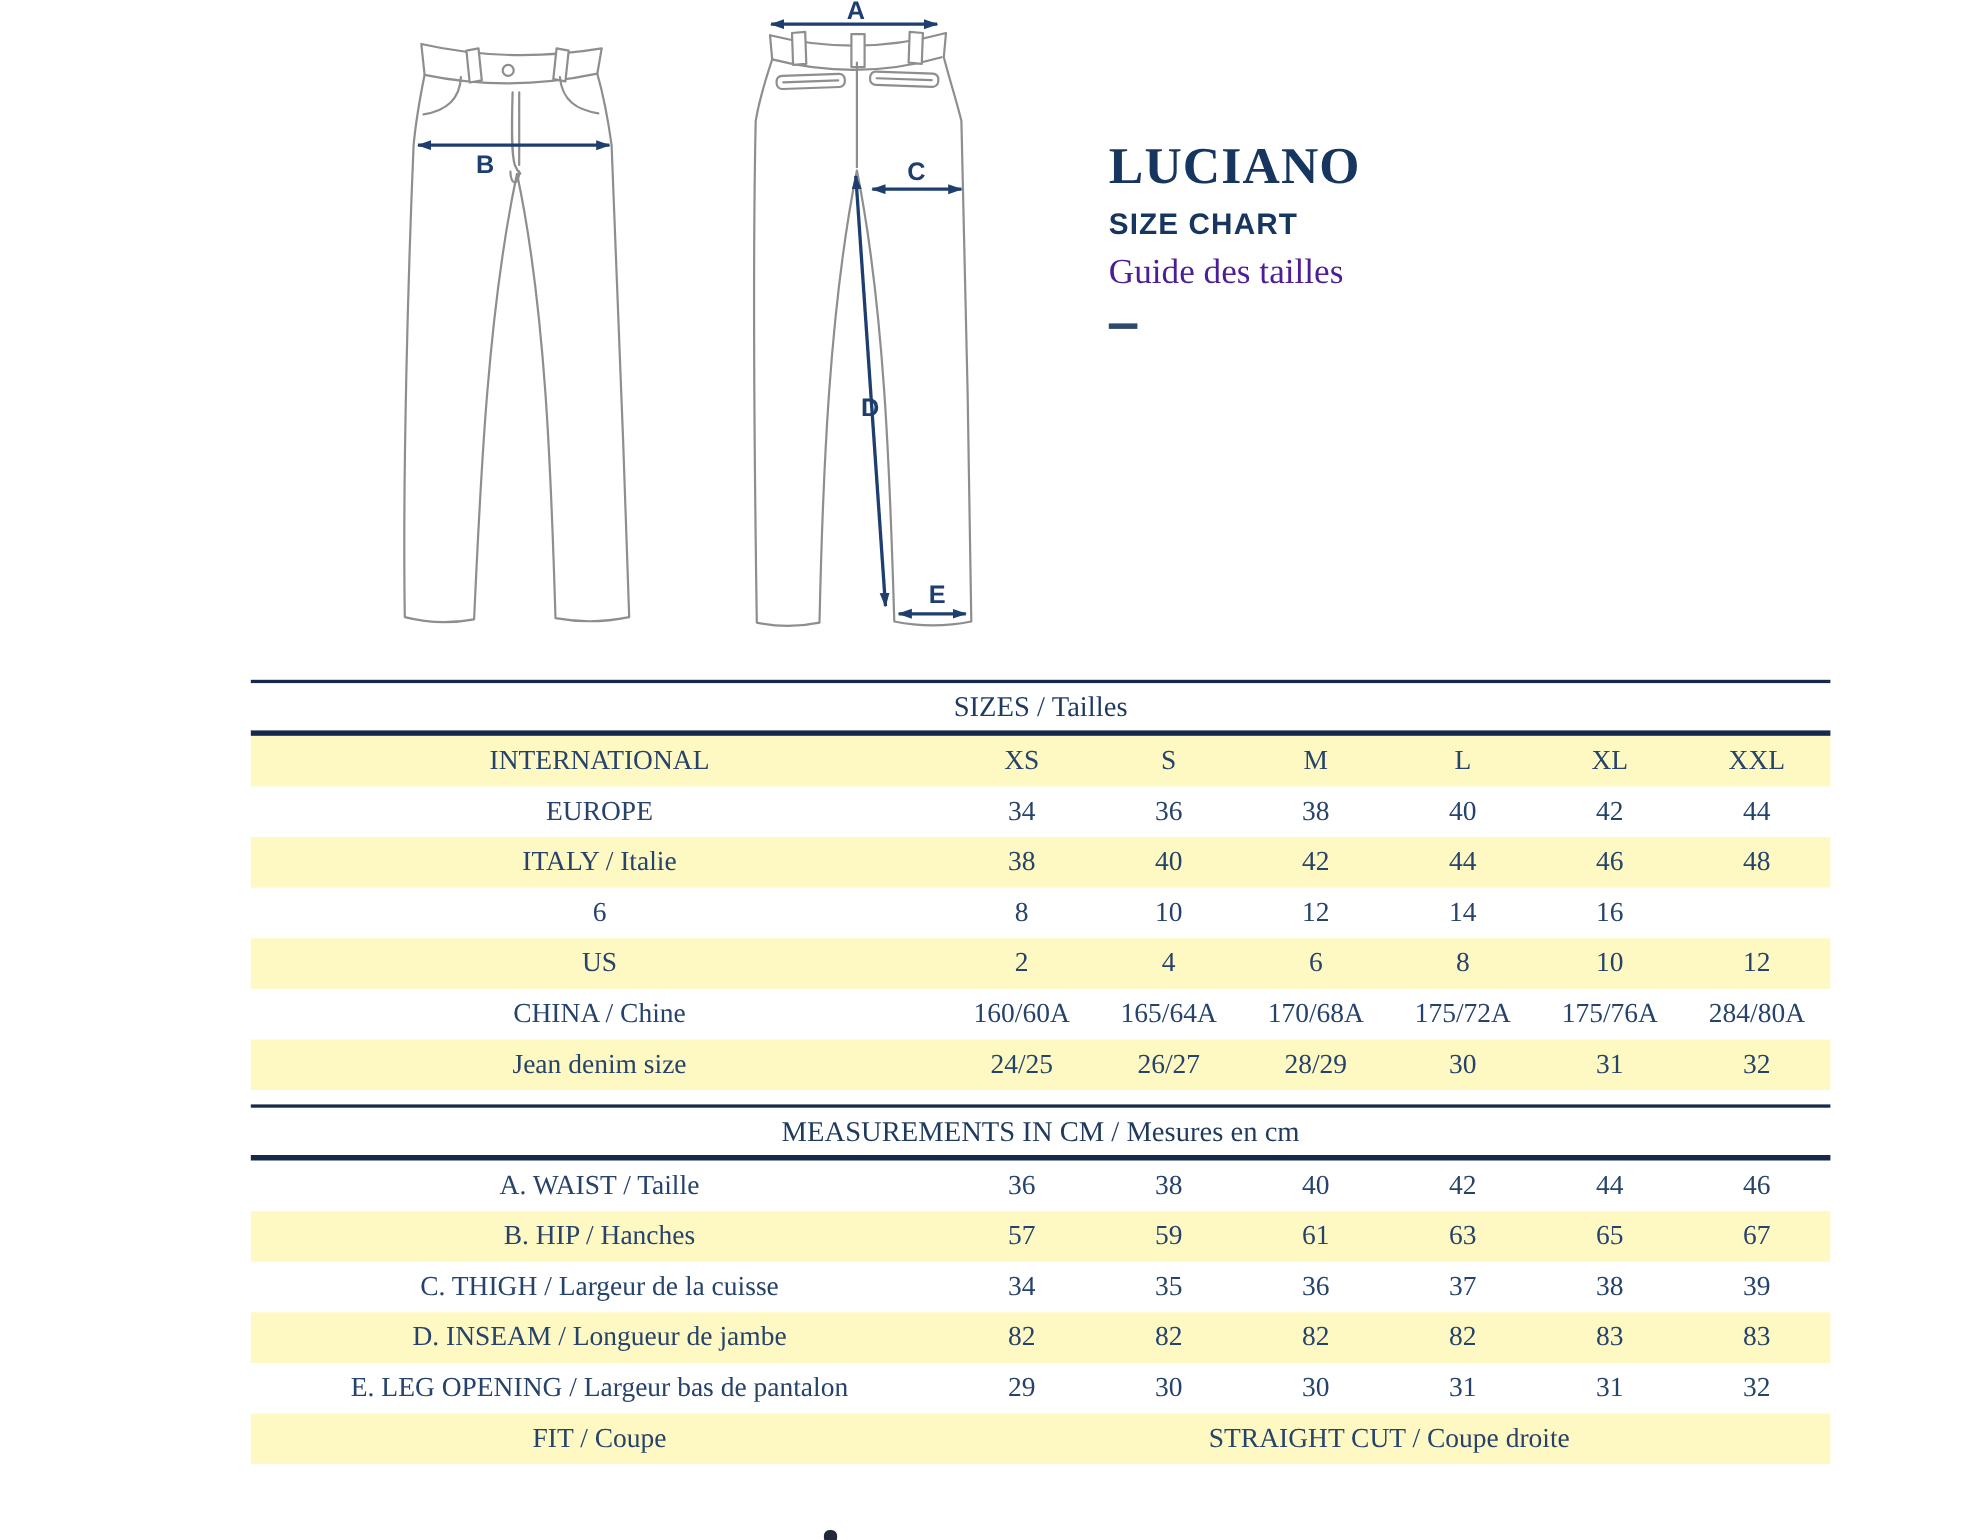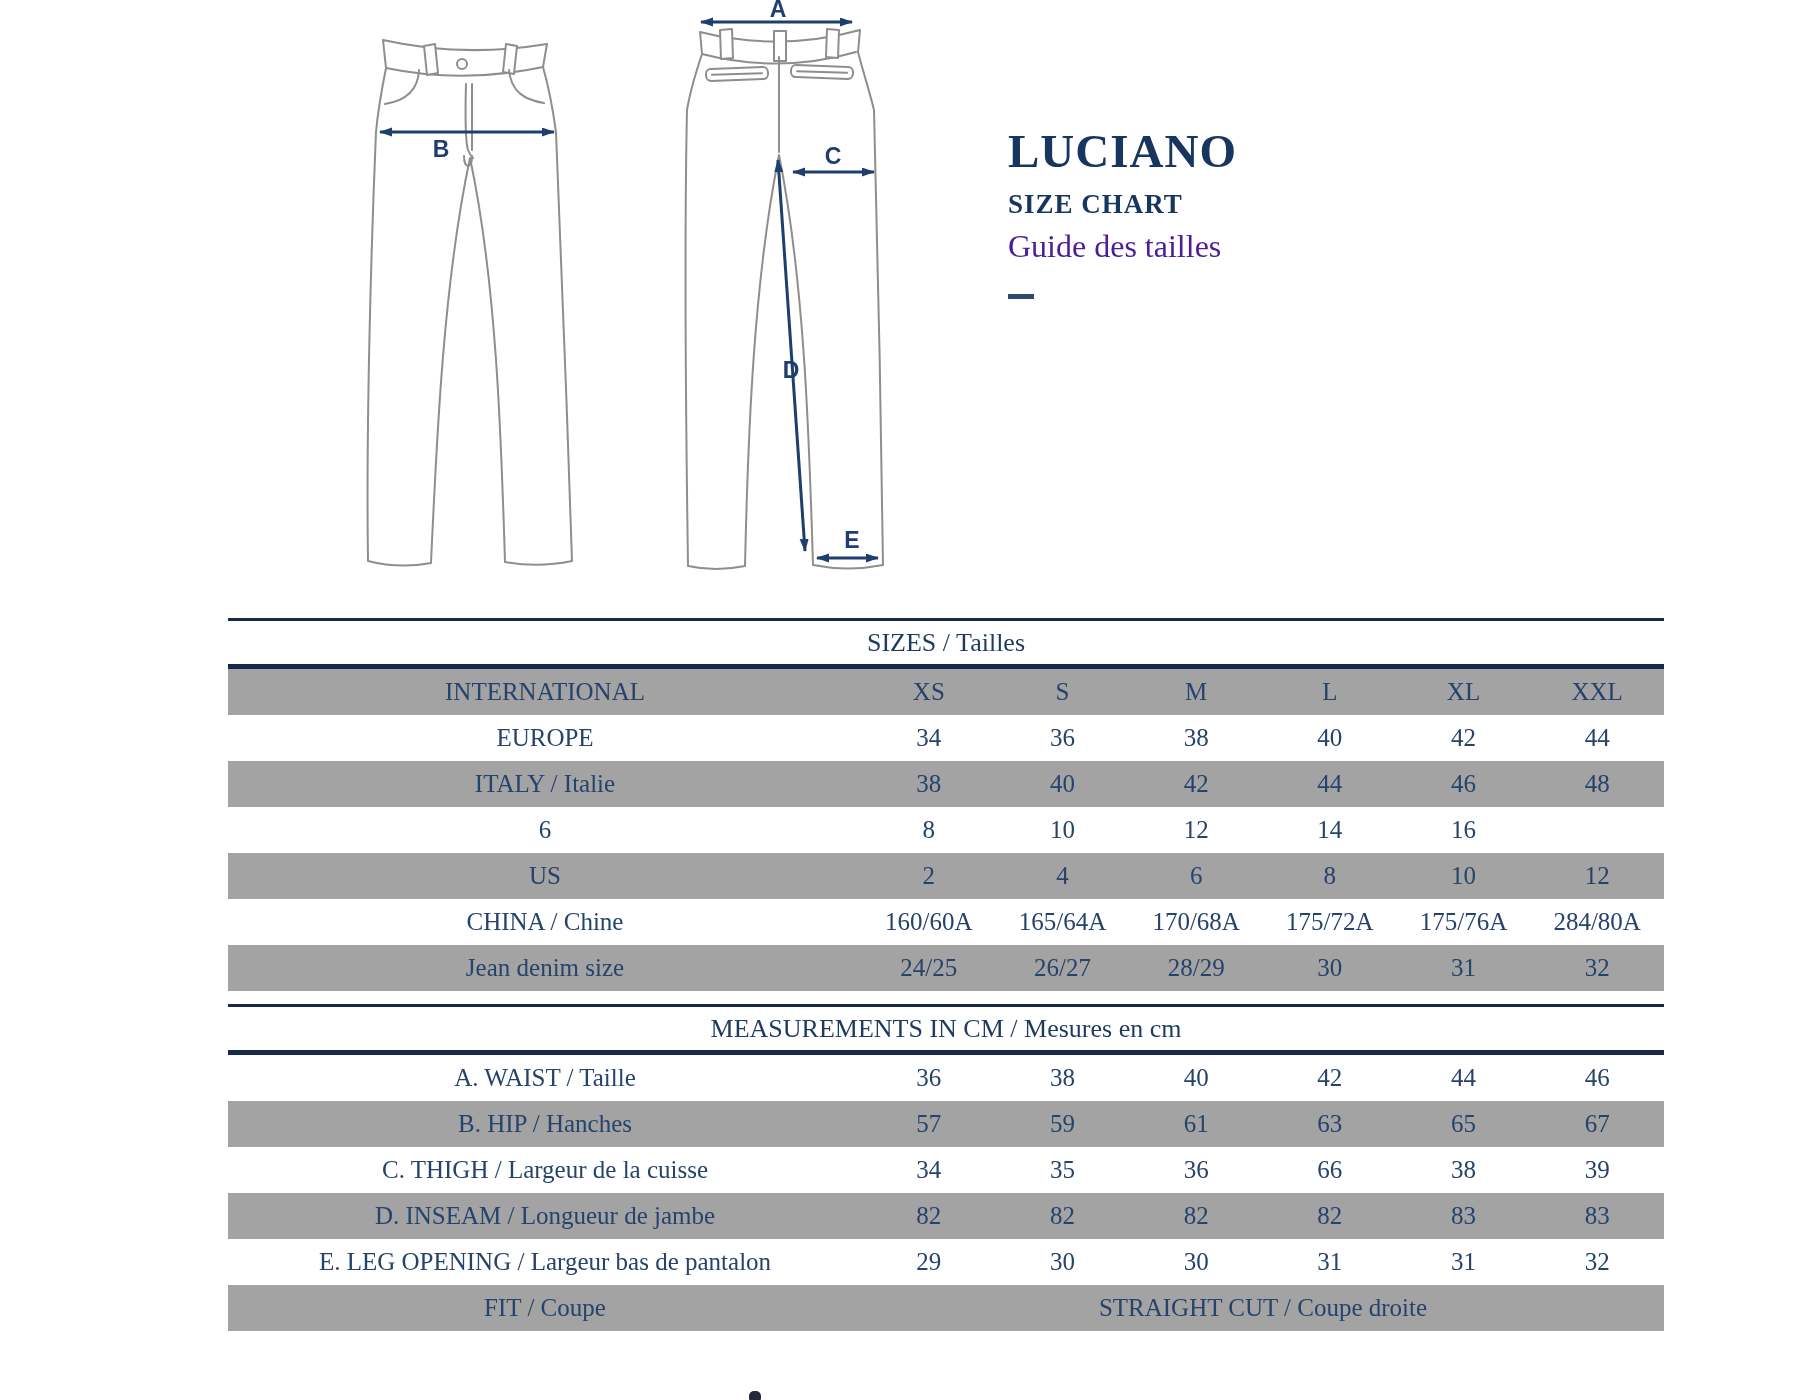--- a/index.html
+++ b/index.html
@@ -4,33 +4,33 @@
 <style>
   html,body{margin:0;padding:0;background:#fff;}
   .page{position:relative;width:1800px;height:1400px;background:#ffffff;overflow:hidden;
         font-family:"Liberation Serif",serif;color:#24426a;}
   
   .diagram-svg{position:absolute;left:0;top:0;}
   
   .brand{position:absolute;left:1008px;top:128px;width:420px;}
   .brand-title{font-family:"Liberation Serif",serif;font-weight:bold;font-size:47px;
                letter-spacing:1px;color:#16355f;line-height:1;}
-  .brand-sub{font-family:Liberation Serif, serif;font-weight:bold;font-size:27px;
+  .brand-sub{font-family:Liberation Sans, sans-serif;font-weight:bold;font-size:27px;
              letter-spacing:1px;color:#16355f;margin-top:16px;line-height:1;}
   .brand-sub-fr{font-family:"Liberation Serif",serif;font-size:32px;color:#4c1d95;
                 margin-top:12px;line-height:1;}
   .brand-dash{width:26px;height:5px;background:#2e4a6e;margin-top:32px;}
   
   .sctable{position:absolute;left:228px;width:1436px;}
   .t-title{border-top:3px solid #17294a;border-bottom:5px solid #17294a;height:43px;
            line-height:43px;text-align:center;font-weight:normal;font-size:26px;color:#1e3a5f;
            background:#fff;}
   .trow{display:grid;grid-template-columns:634px repeat(6,1fr);height:46px;line-height:46px;
         font-size:25px;text-align:center;color:#26436b;}
-  .trow.shade{background:#a3a3a3;}
+  .trow.shade{background:#fef9c3;}
   .trow .cell{overflow:hidden;white-space:nowrap;}
   .trow .cell.span6{grid-column:2 / span 6;}
   
   .bottom-mark{position:absolute;left:749px;top:1391px;width:12px;height:9px;
                background:#23283a;border-radius:5px 5px 1px 1px;}
 </style>
 </head>
 <body>
 
 <div class="page">
@@ -200,21 +200,21 @@
           <div class="cell">61</div>
           <div class="cell">63</div>
           <div class="cell">65</div>
           <div class="cell">67</div>
         </div>
         <div class="trow">
           <div class="cell label">C. THIGH / Largeur de la cuisse</div>
           <div class="cell">34</div>
           <div class="cell">35</div>
           <div class="cell">36</div>
-          <div class="cell">66</div>
+          <div class="cell">37</div>
           <div class="cell">38</div>
           <div class="cell">39</div>
         </div>
         <div class="trow shade">
           <div class="cell label">D. INSEAM / Longueur de jambe</div>
           <div class="cell">82</div>
           <div class="cell">82</div>
           <div class="cell">82</div>
           <div class="cell">82</div>
           <div class="cell">83</div>

